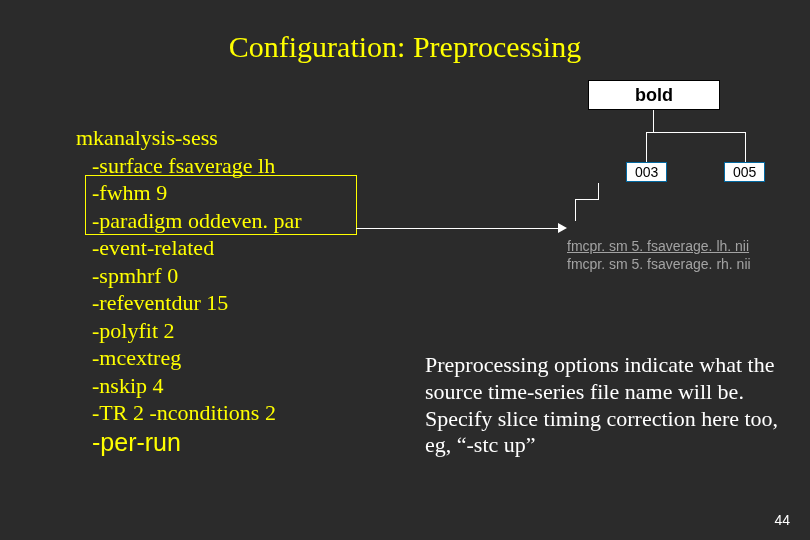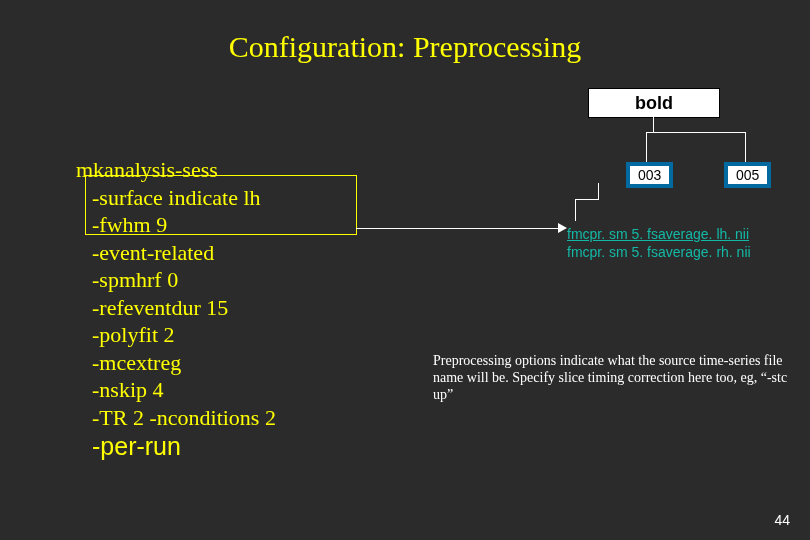--- a/index.html
+++ b/index.html
@@ -17,41 +17,40 @@
     position: absolute;
     top: 30px;
     left: 0;
     width: 810px;
     text-align: center;
     color: #ffff00;
     font-size: 30px;
   }
   .bold-box {
     position: absolute;
-    top: 88px;
+    top: 80px;
     left: 588px;
     width: 130px;
     height: 28px;
     background: #fff;
     color: #000;
     border: 1px solid #000;
     font-family: Arial, Helvetica, sans-serif;
     font-weight: bold;
     font-size: 18px;
     text-align: center;
     line-height: 28px;
   }
   .config-block {
     position: absolute;
     top: 124px;
     left: 76px;
     font-size: 22px;
     color: #ffff00;
     line-height: 1.25;
-    margin-top: 32px;
   }
   .config-block .cmd {
     text-indent: 0;
   }
   .config-block .flag {
     margin-left: 16px;
   }
   .config-block .per-run {
     margin-left: 16px;
     font-family: Arial, Helvetica, sans-serif;
@@ -60,46 +59,45 @@
   .highlight-box {
     position: absolute;
     border: 1px solid #ffff00;
     background: transparent;
     pointer-events: none;
   }
   .run-box {
     position: absolute;
     background: #fff;
     color: #000;
-    border: 4px solid #0369a1;
+    border: 1px solid #0369a1;
     font-family: Arial, Helvetica, sans-serif;
     font-size: 14px;
     padding: 1px 8px;
   }
   .file-list {
     position: absolute;
-    top: 225px;
+    top: 237px;
     left: 567px;
     font-family: Arial, Helvetica, sans-serif;
     font-size: 14px;
-    color: #14b8a6;
+    color: #a3a3a3;
     line-height: 1.3;
   }
   .underline {
     text-decoration: underline;
   }
   .paragraph {
     position: absolute;
     top: 352px;
     left: 425px;
     width: 370px;
-    font-size: 14px;
+    font-size: 22px;
     color: #fff;
     line-height: 1.22;
-    margin-left: 8px;
   }
   .page-num {
     position: absolute;
     right: 20px;
     bottom: 12px;
     font-family: Arial, Helvetica, sans-serif;
     font-size: 14px;
     color: #fff;
   }
   
@@ -135,22 +133,23 @@
 <div class="line" style="top:199px; left:575px; width:24px; height:1px;"></div>
 <div class="line" style="top:199px; left:575px; width:1px; height:22px;"></div>
 
 <div class="file-list">
   <div class="underline">fmcpr. sm 5. fsaverage. lh. nii</div>
   <div>fmcpr. sm 5. fsaverage. rh. nii</div>
 </div>
 
 <div class="config-block">
   <div class="cmd">mkanalysis-sess</div>
-  <div class="flag">-surface indicate lh</div>
+  <div class="flag">-surface fsaverage lh</div>
   <div class="flag">-fwhm 9</div>
+  <div class="flag">-paradigm oddeven. par</div>
   <div class="flag">-event-related</div>
   <div class="flag">-spmhrf 0</div>
   <div class="flag">-refeventdur 15</div>
   <div class="flag">-polyfit 2</div>
   <div class="flag">-mcextreg</div>
   <div class="flag">-nskip 4</div>
   <div class="flag">-TR 2 -nconditions 2</div>
   <div class="per-run">-per-run</div>
 </div>
 

